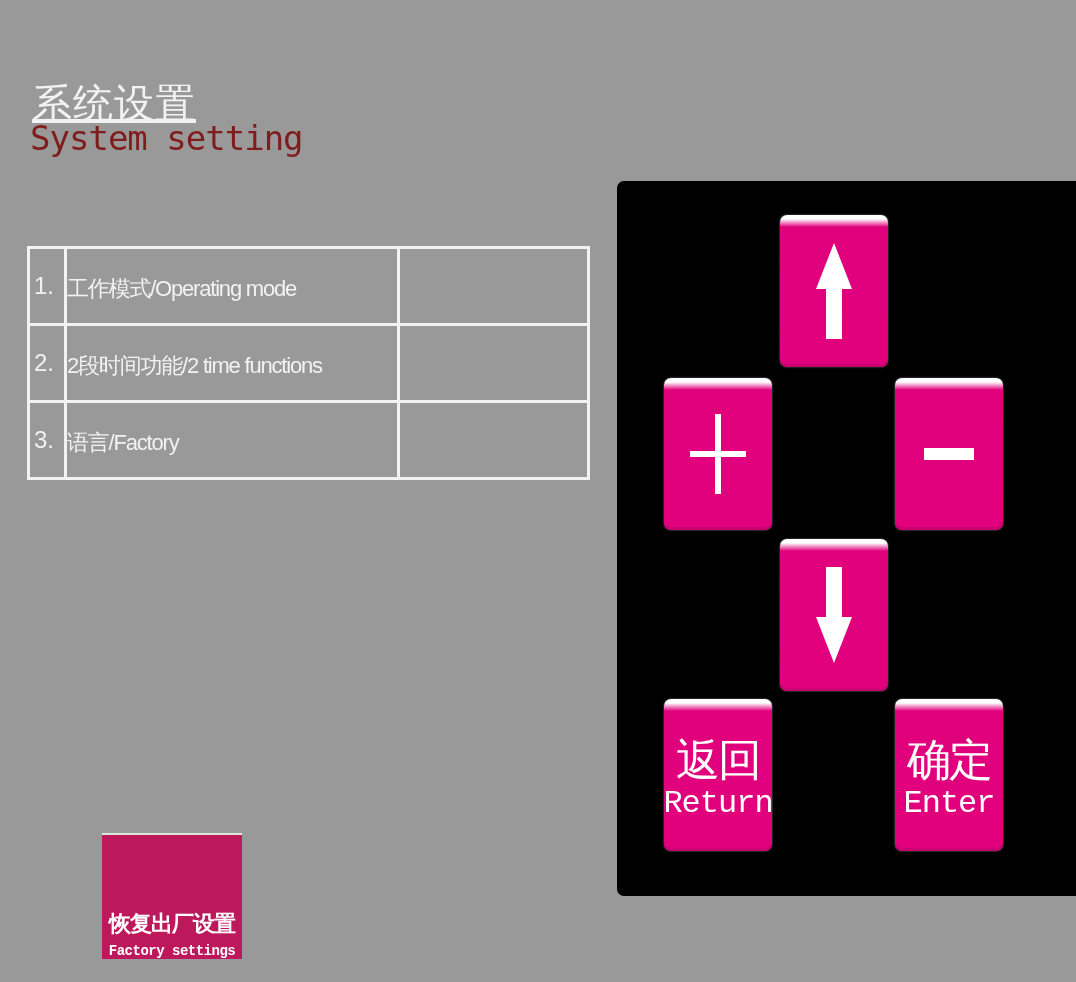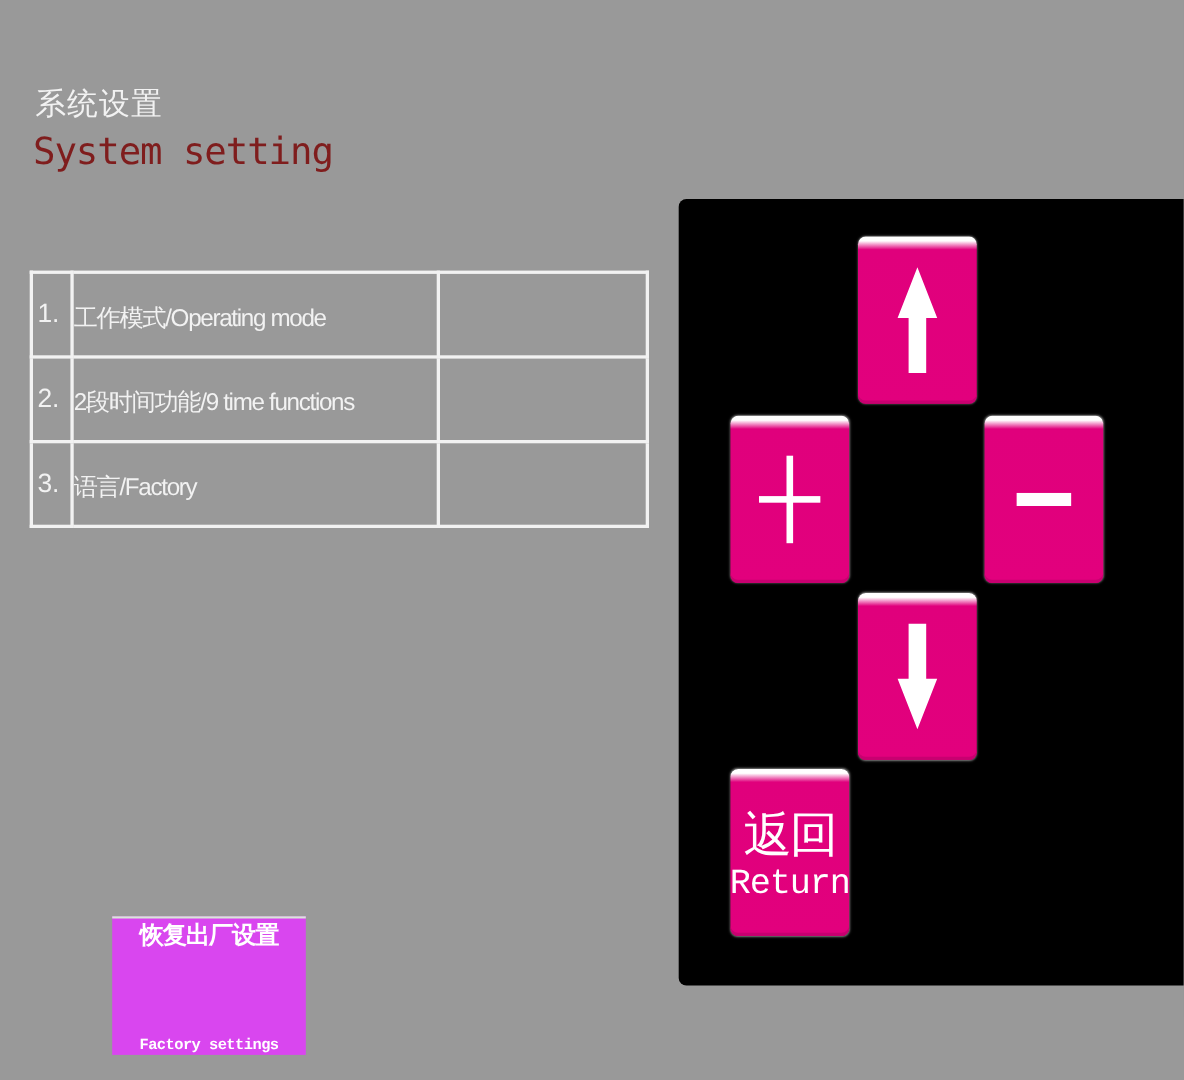--- a/index.html
+++ b/index.html
@@ -1,20 +1,20 @@
 <!DOCTYPE html>
 <html><head>
 <meta charset="utf-8">
 <style>
   html, body { margin:0; padding:0; }
   body {
     width:1076px; height:982px; background:#999999; position:relative; overflow:hidden;
     font-family:"DejaVu Sans", sans-serif; color:#f4f4f4;
   }
-  .title-cn { position:absolute; left:32px; top:76px; font-size:28px; letter-spacing:1px; color:#f2f2f2; }
+  .title-cn { position:absolute; left:32px; top:76px; font-size:40px; letter-spacing:1px; color:#f2f2f2;text-decoration:underline; }
   .title-en { position:absolute; left:30px; top:118px; font-size:34px; color:#7f1d1d;
     font-family:"DejaVu Sans Mono", monospace; letter-spacing:-1px; }
   .menu-table {
     position:absolute; left:27px; top:246px; width:563px; height:216px;
     border-collapse:collapse; border:3px solid #f2f2f2;
   }
   .menu-table td { border:3px solid #f2f2f2; padding:0; height:68px; color:#f2f2f2; }
   .menu-table td.num { width:30px; font-size:24px; padding-left:4px; font-family:"Liberation Sans", sans-serif; }
   .menu-table td.label { width:330px; font-size:22px; letter-spacing:-1.2px; font-family:"Liberation Sans", sans-serif; padding-top:6px; }
   .menu-table td.value { }
@@ -28,43 +28,43 @@
     background:linear-gradient(to bottom, #ffffff 0px, #ffffff 4px, #e0007c 12px, #e2007d 100%);
     box-shadow:inset 0 -3px 0 #c80070, 0 0 2px rgba(255,255,255,0.5);
     display:flex; align-items:center; justify-content:center; flex-direction:column;
     cursor:pointer;
   }
   .key svg { display:block; }
   .key .cn { font-size:44px; color:#fff; line-height:1; letter-spacing:-2px; margin-top:8px; }
   .key .en { font-size:32px; color:#fff; font-family:"Liberation Mono", monospace; line-height:1; margin-top:6px; letter-spacing:-1px; }
 
   .factory {
-    position:absolute; left:102px; top:833px; width:176px; height:124px;
-    background:#d946ef; border-top:2px solid #d8e8d8;
-    display:flex; flex-direction:column; align-items:center; justify-content:space-between; cursor:pointer;
+    position:absolute; left:102px; top:833px; width:140px; height:124px;
+    background:#be185d; border-top:2px solid #d8e8d8;
+    display:flex; flex-direction:column; align-items:center; justify-content:flex-end; cursor:pointer;
   }
   .factory .cn { font-size:22px; color:#fff; font-weight:bold; letter-spacing:-1px; }
-  .factory .en { font-size:14px; color:#fff; font-family:"Liberation Mono", monospace; font-weight:bold; margin-top:15px; letter-spacing:-0.5px; }
+  .factory .en { font-size:14px; color:#fff; font-family:"Liberation Mono", monospace; font-weight:bold; margin-top:4px; letter-spacing:-0.5px; }
 </style>
 </head>
 <body>
 
 <div class="title-cn">系统设置</div>
 <div class="title-en">System setting</div>
 
 <table class="menu-table">
   <tbody>
       <tr>
     <td class="num">1.</td>
     <td class="label">工作模式/Operating mode</td>
     <td class="value"></td>
   </tr>
   <tr>
     <td class="num">2.</td>
-    <td class="label">2段时间功能/9 time functions</td>
+    <td class="label">2段时间功能/2 time functions</td>
     <td class="value"></td>
   </tr>
   <tr>
     <td class="num">3.</td>
     <td class="label">语言/Factory</td>
     <td class="value"></td>
   </tr>
 </tbody>
   </table>
 
@@ -93,18 +93,22 @@
     <svg width="40" height="100" viewBox="0 0 40 100">
       <polygon points="12,2 28,2 28,52 38,52 20,98 2,52 12,52" fill="#ffffff"></polygon>
     </svg>
   </div>
 
   <div class="key" style="left:47px; top:518px;">
     <span class="cn">返回</span>
     <span class="en">Return</span>
   </div>
 
+  <div class="key" style="left:278px; top:518px;">
+    <span class="cn">确定</span>
+    <span class="en">Enter</span>
+  </div>
 </div>
 
 <div class="factory">
   <span class="cn">恢复出厂设置</span>
   <span class="en">Factory settings</span>
 </div>
 
 </body></html>

